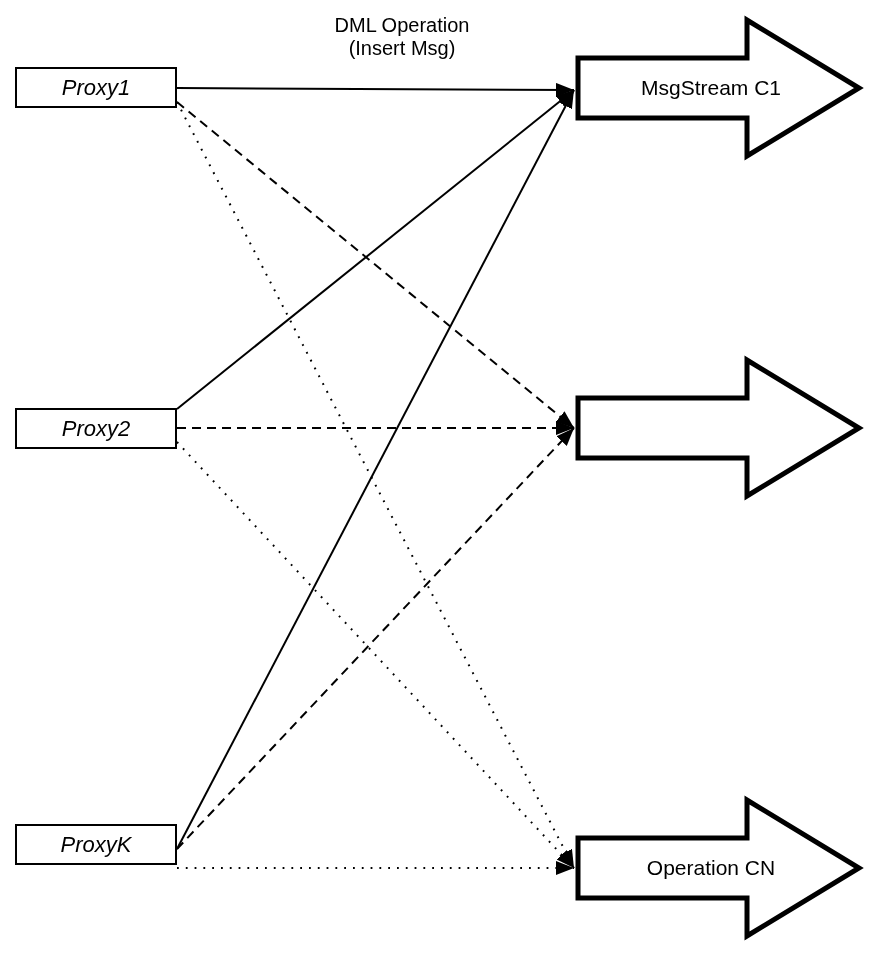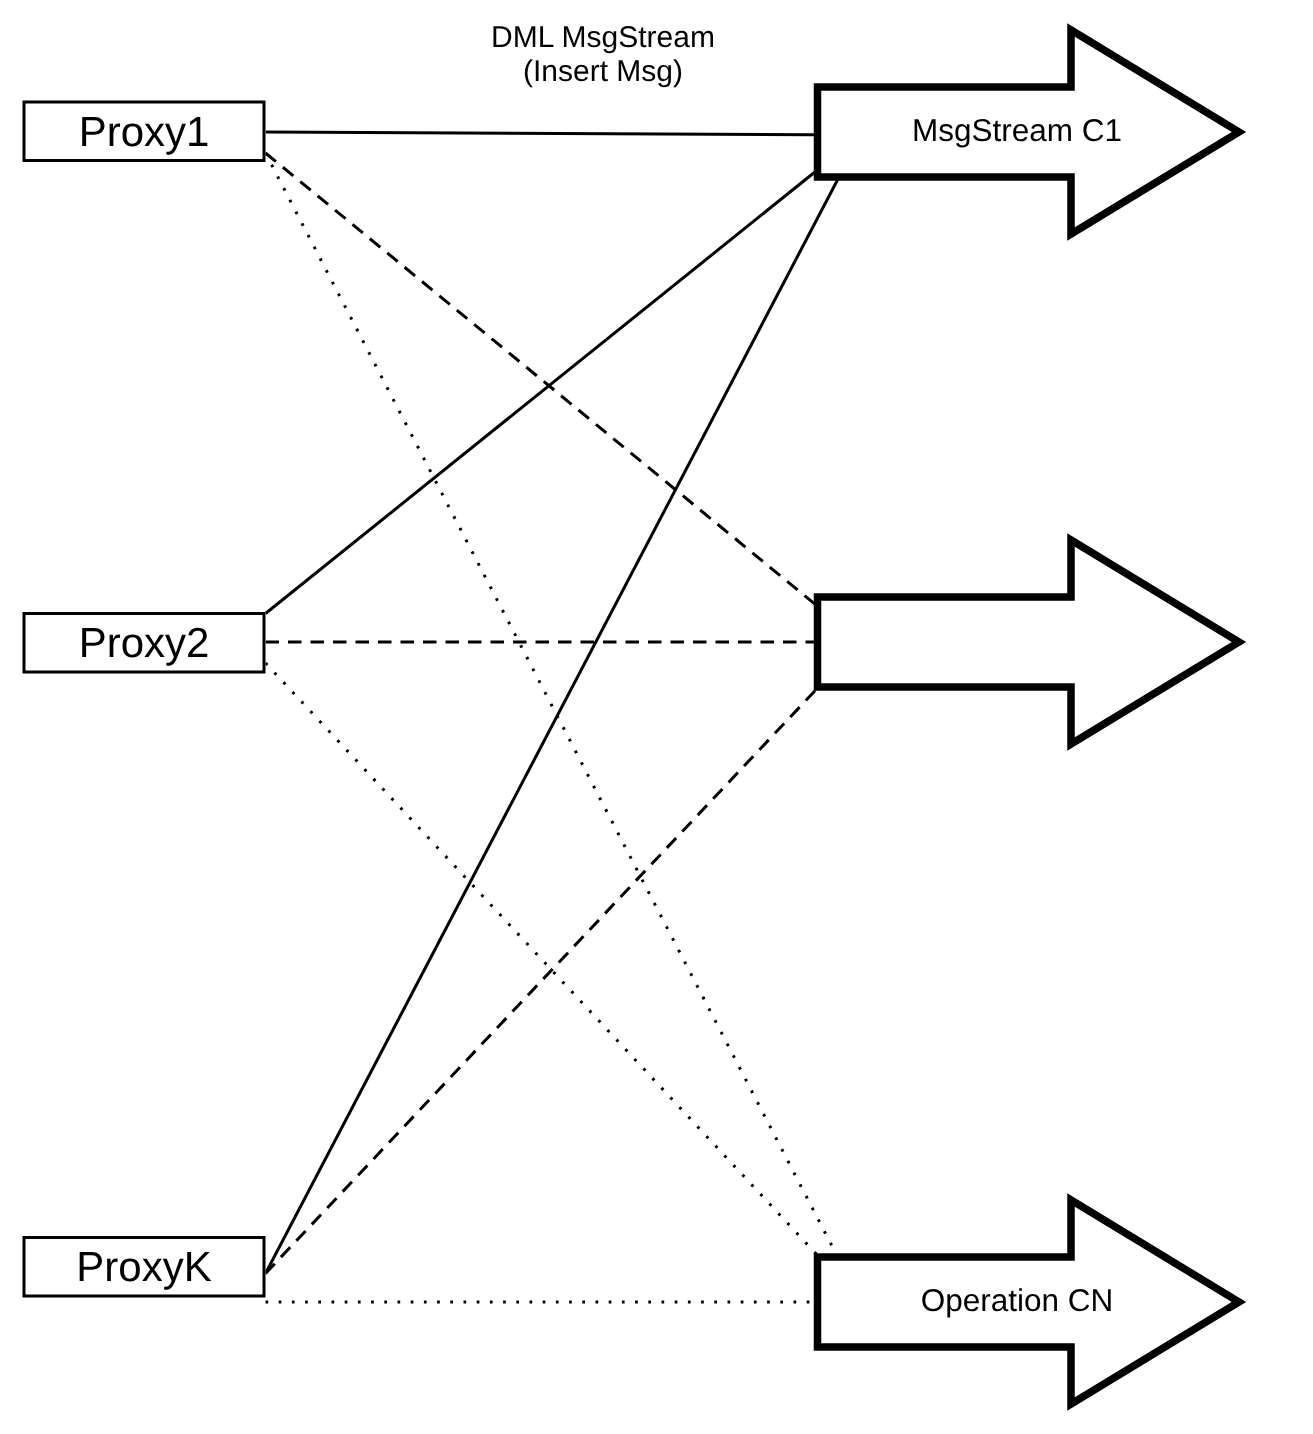--- a/index.html
+++ b/index.html
@@ -14,23 +14,24 @@
   svg.edges line.dotted{stroke-dasharray:1.8 7;}
   #ah path{fill:#000000;}
   .edge-label{
     position:absolute;left:252px;top:14px;width:300px;
     text-align:center;font-size:20px;line-height:23px;
   }
   .proxy{
     position:absolute;left:15px;width:162px;height:41px;box-sizing:border-box;
     border:2px solid #000000;background:#ffffff;
     display:flex;align-items:center;justify-content:center;
-    font-size:28px;
+    font-size:22px;
+    font-style:italic;
   }
-  .stream{position:absolute;left:542px;width:288px;height:144px;}
+  .stream{position:absolute;left:575px;width:288px;height:144px;}
   .stream svg{position:absolute;left:0;top:0;overflow:visible;}
   .stream polygon{fill:#ffffff;stroke:#000000;stroke-width:5;stroke-linejoin:miter;}
   .stream-label{
     position:absolute;left:12px;top:0;width:248px;height:144px;
     display:flex;align-items:center;justify-content:center;
     font-size:21px;white-space:nowrap;
   }
 </style>
 </head>
 <body>
@@ -48,21 +49,21 @@
       <line x1="177" y1="849" x2="574" y2="90" class="solid" marker-end="url(#ah)"></line>
       <line x1="177" y1="102" x2="574" y2="428" class="dashed" marker-end="url(#ah)"></line>
       <line x1="177" y1="428" x2="574" y2="428" class="dashed" marker-end="url(#ah)"></line>
       <line x1="177" y1="849" x2="574" y2="428" class="dashed" marker-end="url(#ah)"></line>
       <line x1="177" y1="102" x2="574" y2="868" class="dotted" marker-end="url(#ah)"></line>
       <line x1="177" y1="442" x2="574" y2="868" class="dotted" marker-end="url(#ah)"></line>
       <line x1="177" y1="868" x2="574" y2="868" class="dotted" marker-end="url(#ah)"></line>
     </svg>
 
   <div class="edge-label">
-    <div>DML MsgStream</div>
+    <div>DML Operation</div>
     <div>(Insert Msg)</div>
   </div>
 
   <div class="proxy" style="top:67px">
     <span>Proxy1</span>
   </div>
   <div class="proxy" style="top:408px">
     <span>Proxy2</span>
   </div>
   <div class="proxy" style="top:824px">

